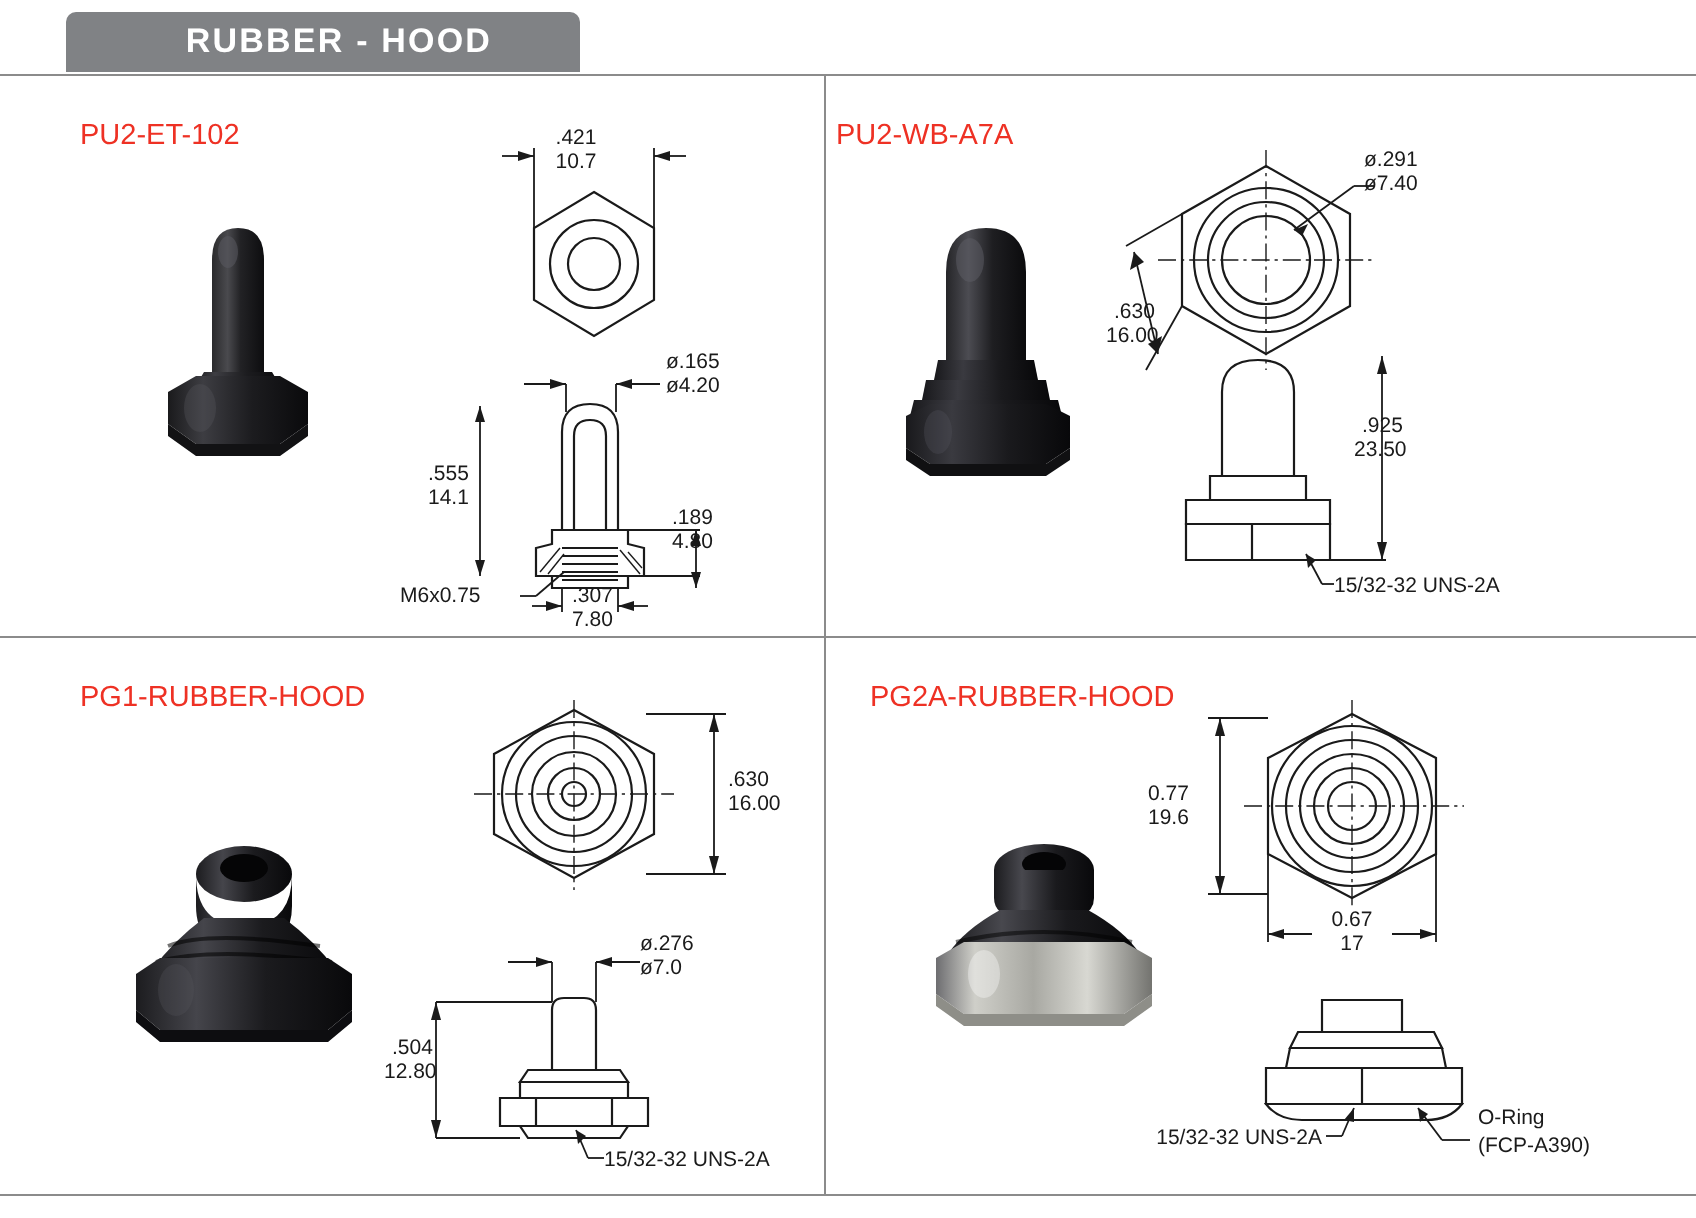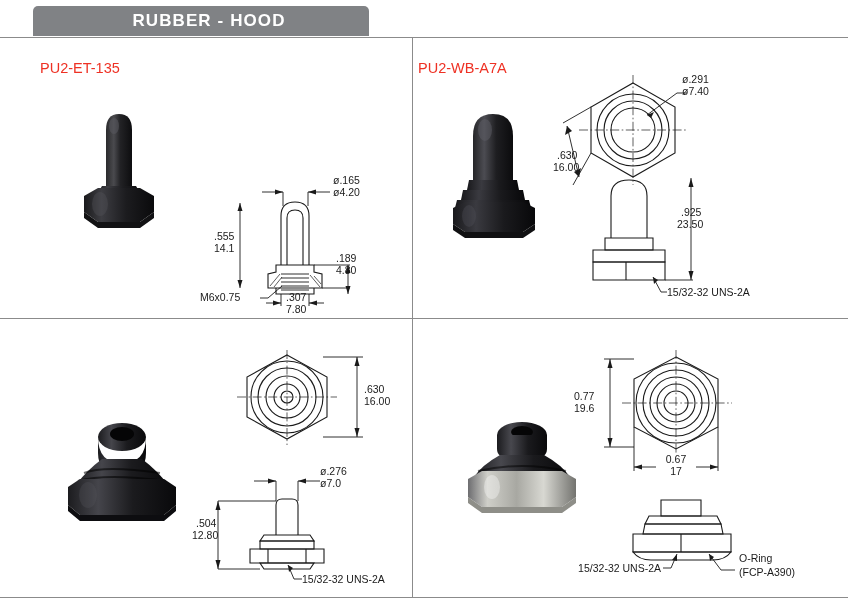--- a/index.html
+++ b/index.html
@@ -7,21 +7,21 @@
     width: 848px; height: 609px;
     background: #ffffff;
     font-family: "Liberation Sans", sans-serif;
     overflow: hidden;
   }
   .page { position: relative; width: 848px; height: 609px; background:#fff; }
 
   
   .header-tab {
     position: absolute; left: 33px; top: 6px;
-    width: 336px; height: 30px;
+    width: 257px; height: 30px;
     background: #808285;
     border-radius: 5px 5px 0 0;
     display: flex; align-items: center; justify-content: center; padding-left: 16px;
   }
   .header-tab-label {
     color: #ffffff; font-size: 17px; font-weight: bold;
     letter-spacing: 1.1px; white-space: nowrap;
   }
 
   
@@ -68,21 +68,21 @@
     <span class="header-tab-label">RUBBER - HOOD</span>
   </div>
 
   <div class="grid-line h-line" style="top:37px;"></div>
   <div class="grid-line h-line" style="top:318px;"></div>
   <div class="grid-line h-line" style="top:597px;"></div>
   <div class="grid-line v-line" style="left:412px;"></div>
 
   <div class="quad q1">
 
-    <div class="part-title">PU2-ET-135</div>
+    <div class="part-title">PU2-ET-102</div>
 
     <div class="photo" style="left:62px; top:62px;">
       <svg width="130" height="150" viewBox="0 0 130 150">
         <defs>
           <linearGradient id="rub1" x1="0" y1="0" x2="1" y2="0">
             <stop offset="0%" stop-color="#2a2a2c"></stop>
             <stop offset="30%" stop-color="#4a4a4e"></stop>
             <stop offset="55%" stop-color="#222225"></stop>
             <stop offset="100%" stop-color="#0d0d0f"></stop>
           </linearGradient>
@@ -98,20 +98,38 @@
         <ellipse cx="52" cy="26" rx="5" ry="8" fill="#5a5a60" opacity="0.55"></ellipse>
 
         <path d="M40,86 L74,86 L80,96 L34,96 Z" fill="url(#base1)"></path>
 
         <path d="M22,96 L36,88 L78,88 L92,96 L92,112 L78,122 L36,122 L22,112 Z" fill="url(#base1)"></path>
         <path d="M22,112 L36,122 L78,122 L92,112 L92,118 L78,128 L36,128 L22,118 Z" fill="#121214"></path>
         <ellipse cx="38" cy="104" rx="8" ry="12" fill="#55555c" opacity="0.35"></ellipse>
       </svg>
     </div>
 
+    <div class="dwg" style="left:215px; top:18px;">
+      <svg width="190" height="120" viewBox="0 0 190 120">
+
+        <line class="ln-thin" x1="52" y1="18" x2="52" y2="66"></line>
+        <line class="ln-thin" x1="112" y1="18" x2="112" y2="66"></line>
+
+        <line class="ln-thin" x1="36" y1="22" x2="52" y2="22"></line>
+        <line class="ln-thin" x1="112" y1="22" x2="128" y2="22"></line>
+        <path d="M52,22 L44,19.5 L44,24.5 Z" fill="#1a1a1a"></path>
+        <path d="M112,22 L120,19.5 L120,24.5 Z" fill="#1a1a1a"></path>
+
+        <path class="ln" d="M82,40 L112,58 L112,94 L82,112 L52,94 L52,58 Z"></path>
+        <circle class="ln" cx="82" cy="76" r="22"></circle>
+        <circle class="ln" cx="82" cy="76" r="13"></circle>
+        <text class="dim" x="73" y="16" text-anchor="middle">.421</text>
+        <text class="dim" x="73" y="28" text-anchor="middle">10.7</text>
+      </svg>
+    </div>
 
     <div class="dwg" style="left:190px; top:132px;text-decoration:underline;">
       <svg width="215" height="145" viewBox="0 0 215 145">
 
         <line class="ln-thin" x1="72" y1="22" x2="93" y2="22"></line>
         <line class="ln-thin" x1="118" y1="22" x2="140" y2="22"></line>
         <path d="M93,22 L85,19.5 L85,24.5 Z" fill="#1a1a1a"></path>
         <path d="M118,22 L126,19.5 L126,24.5 Z" fill="#1a1a1a"></path>
         <line class="ln-thin" x1="93" y1="22" x2="93" y2="36"></line>
         <line class="ln-thin" x1="118" y1="22" x2="118" y2="36"></line>
@@ -251,20 +269,21 @@
         <line class="ln-thin" x1="82" y1="109" x2="90" y2="124"></line>
         <line class="ln-thin" x1="90" y1="124" x2="96" y2="124"></line>
         <path d="M82,109 L83,116 L87,112 Z" fill="#1a1a1a"></path>
         <text class="dim" x="96" y="128">15/32-32 UNS-2A</text>
       </svg>
     </div>
   </div>
 
   <div class="quad q3">
 
+    <div class="part-title">PG1-RUBBER-HOOD</div>
 
     <div class="photo" style="left:50px; top:88px;">
       <svg width="145" height="135" viewBox="0 0 145 135">
         <defs>
           <linearGradient id="rub3" x1="0" y1="0" x2="1" y2="0">
             <stop offset="0%" stop-color="#1c1c1f"></stop>
             <stop offset="28%" stop-color="#45454b"></stop>
             <stop offset="60%" stop-color="#1b1b1e"></stop>
             <stop offset="100%" stop-color="#09090b"></stop>
           </linearGradient>
@@ -338,20 +357,21 @@
         <line class="ln-thin" x1="98" y1="106" x2="104" y2="120"></line>
         <line class="ln-thin" x1="104" y1="120" x2="112" y2="120"></line>
         <path d="M98,106 L99,113 L103,109 Z" fill="#1a1a1a"></path>
         <text class="dim" x="112" y="124">15/32-32 UNS-2A</text>
       </svg>
     </div>
   </div>
 
   <div class="quad q4">
 
+    <div class="part-title">PG2A-RUBBER-HOOD</div>
 
     <div class="photo" style="left:35px; top:88px;">
       <svg width="155" height="125" viewBox="0 0 155 125">
         <defs>
           <linearGradient id="rub4" x1="0" y1="0" x2="1" y2="0">
             <stop offset="0%" stop-color="#1b1b1e"></stop>
             <stop offset="28%" stop-color="#48484e"></stop>
             <stop offset="62%" stop-color="#1a1a1d"></stop>
             <stop offset="100%" stop-color="#09090b"></stop>
           </linearGradient>

